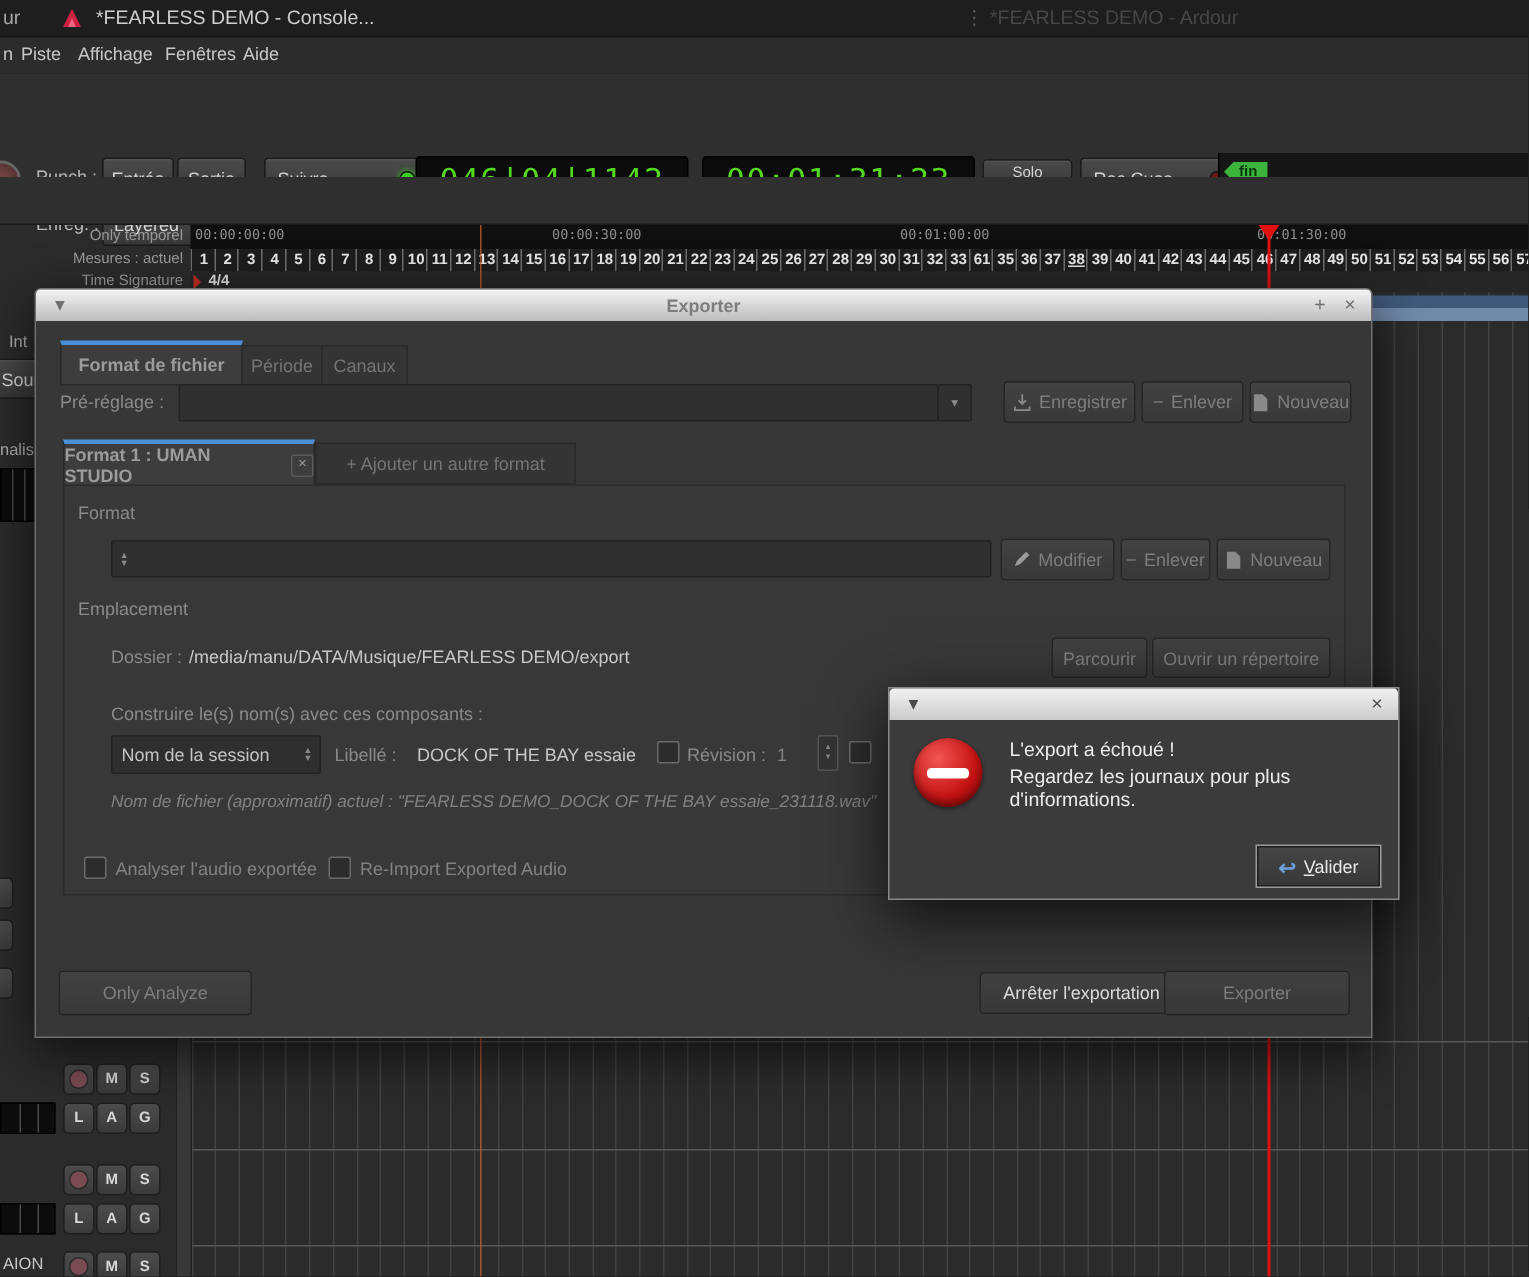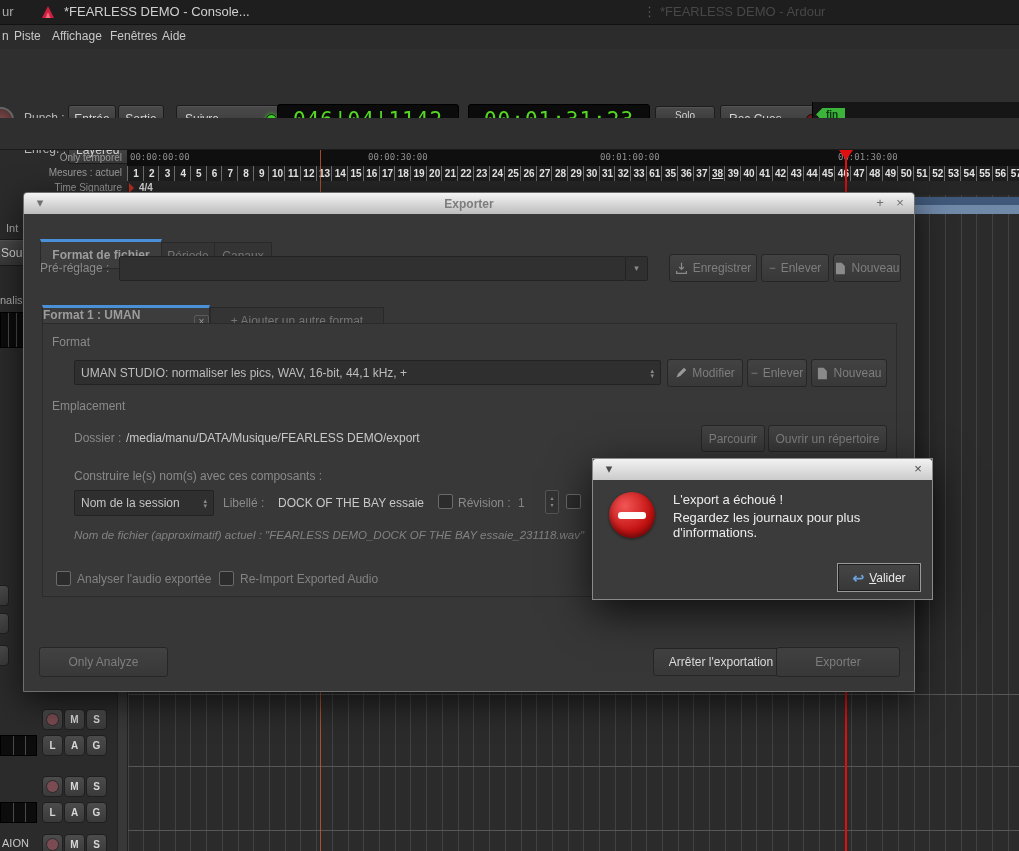--- a/index.html
+++ b/index.html
@@ -69,21 +69,21 @@
 
   
   #export-dlg{left:23px;top:192px;width:890px;height:498px;background:#373737;border:1px solid #6e6e6e;
               border-radius:4px 4px 0 0;box-shadow:0 10px 34px rgba(0,0,0,.65);z-index:10;}
   .dlg-titlebar{position:absolute;left:0;top:0;width:100%;height:21px;border-radius:3px 3px 0 0;
                 background:linear-gradient(#f4f4f4,#bdbdbd);display:flex;align-items:center;}
   .dlg-title{position:absolute;width:100%;text-align:center;color:#7d7d7d;font-weight:bold;font-size:12px;}
   .wm-btn{position:absolute;top:2px;color:#707070;font-size:13px;line-height:16px;width:16px;text-align:center;cursor:default;}
   .dim{color:#828282;}
   .tab{position:absolute;display:flex;align-items:center;justify-content:center;font-size:12px;
-       background:#343434;border:1px solid #292929;color:#757575;margin-top:12px;}
+       background:#343434;border:1px solid #292929;color:#757575;}
   .tab.active{background:#3d3d3d;border-top:3px solid #4a90d9;color:#9c9c9c;font-weight:bold;}
   .entry{position:absolute;background:#303030;border:1px solid #232323;border-radius:2px;}
   .dcombo{position:absolute;background:#2f2f2f;border:1px solid #222;border-radius:2px;display:flex;
           align-items:center;color:#bdbdbd;font-size:12px;padding:0 6px;justify-content:space-between;}
   .updown{display:inline-flex;flex-direction:column;line-height:5px;font-size:7px;color:#8a8a8a;}
   .dbtn{position:absolute;display:flex;align-items:center;justify-content:center;gap:5px;font-size:12px;
         background:linear-gradient(#424242,#383838);border:1px solid #262626;border-radius:3px;color:#7e7e7e;}
   .dbtn.bright{color:#dcdcdc;}
   .checkbox{position:absolute;width:13px;height:13px;background:#2c2c2c;border:1px solid #6a6a6a;border-radius:2px;}
   .section-lbl{position:absolute;font-size:12px;color:#8a8a8a;}
@@ -451,21 +451,20 @@
 
     <div class="tab active" style="left:18px;top:100px;width:166px;height:28px;gap:6px;">
       <span>Format 1 : UMAN STUDIO</span>
       <span style="border:1px solid #5a5a5a;border-radius:2px;width:13px;height:13px;line-height:12px;font-size:10px;color:#999;font-weight:normal;text-align:center;">×</span>
     </div>
     <div class="tab" style="left:186px;top:102px;width:172px;height:26px;">+ Ajouter un autre format</div>
     <div id="nb-body"></div>
 
     <span class="section-lbl" style="left:28px;top:142px;">Format</span>
     <div class="dcombo" style="left:50px;top:167px;width:573px;height:23px;">
-      <span>UMAN STUDIO: normaliser les pics, WAV, 16-bit, 44,1 kHz, +</span>
       <span class="updown">
           <span>▴</span>
           <span>▾</span>
         </span>
     </div>
     <div class="dbtn" style="left:643px;top:166px;width:74px;height:26px;">
       <svg width="12" height="12" viewBox="0 0 16 16">
           <path d="M2 14l2-5 8-8 3 3-8 8z" fill="#9a9a9a"></path>
         </svg>
       <span>Modifier</span>

